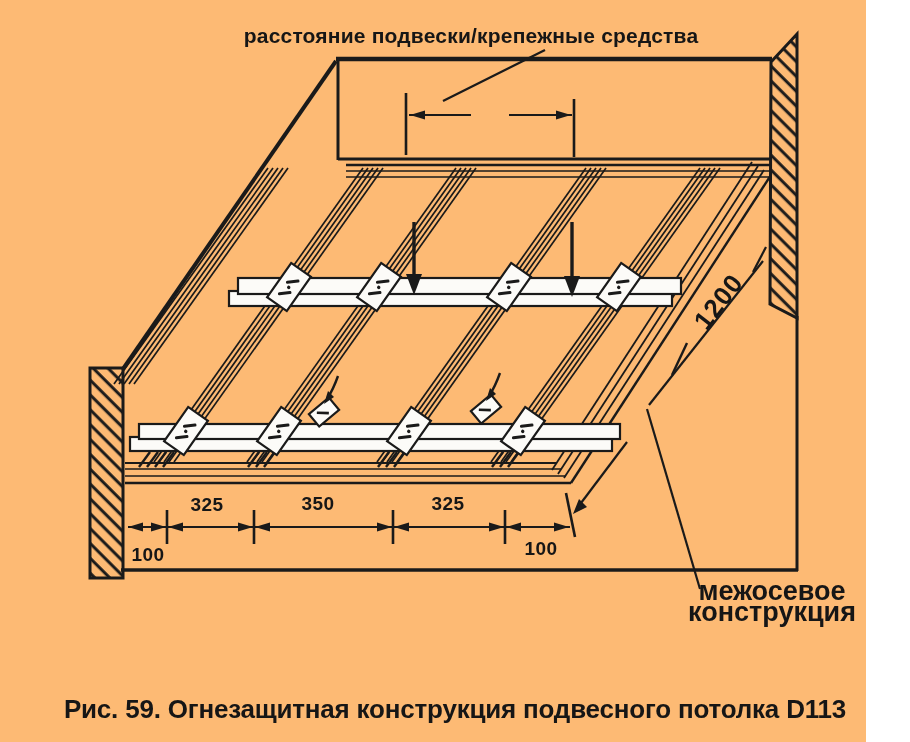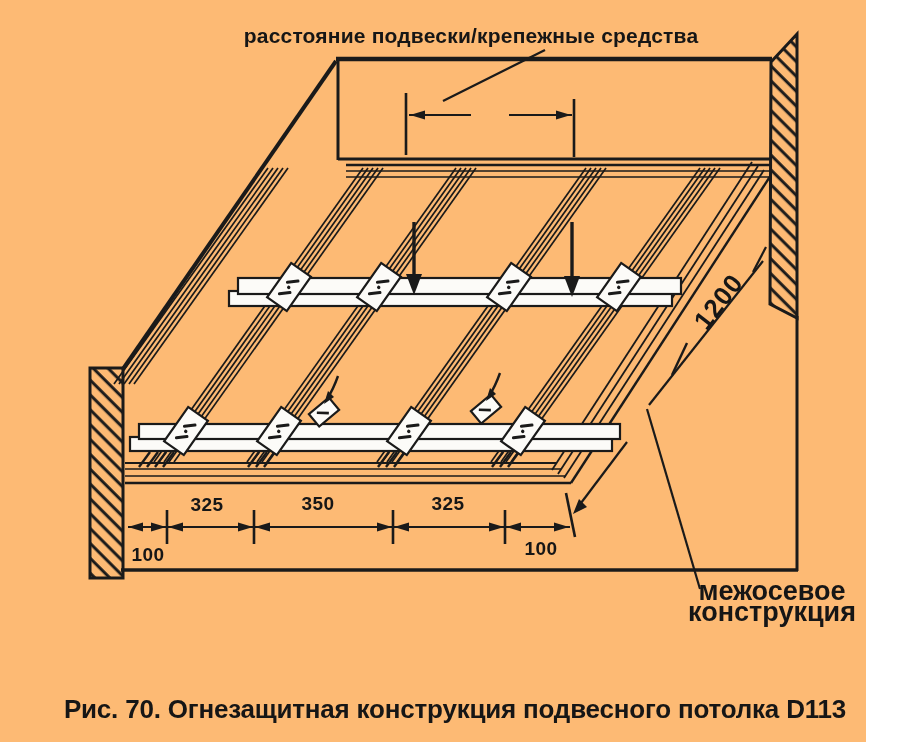--- a/index.html
+++ b/index.html
@@ -217,14 +217,14 @@
   <div class="t num" style="left:448px;top:494px;">325</div>
   <div class="t num" style="left:148px;top:545px;">100</div>
   <div class="t num" style="left:541px;top:539px;">100</div>
 
   <div class="t rot" style="left:719px;top:302px;">1200</div>
 
 
   <div class="t rlab" style="left:772px;top:577px;">межосевое</div>
   <div class="t rlab" style="left:772px;top:598px;">конструкция</div>
 
-  <div class="t caption" style="left:455px;top:696px;">Рис. 70. Огнезащитная конструкция подвесного потолка D113</div>
+  <div class="t caption" style="left:455px;top:696px;">Рис. 59. Огнезащитная конструкция подвесного потолка D113</div>
 </div>
 
 </body></html>

